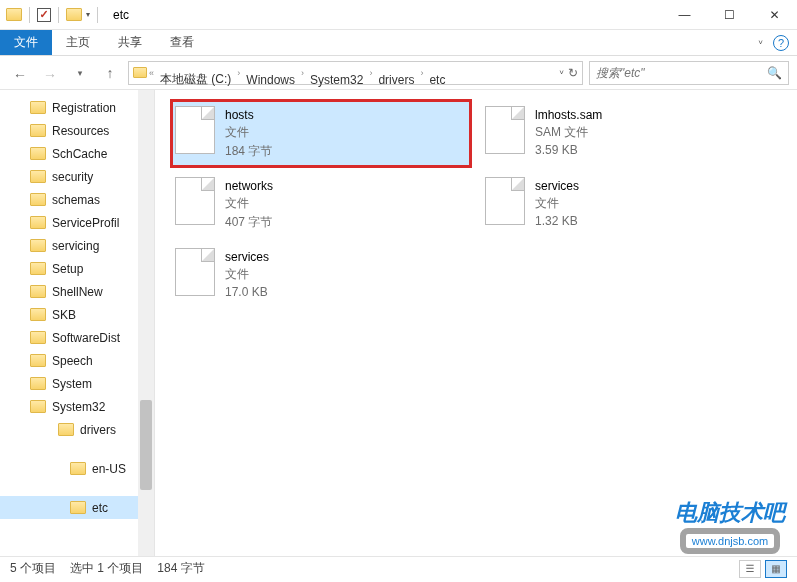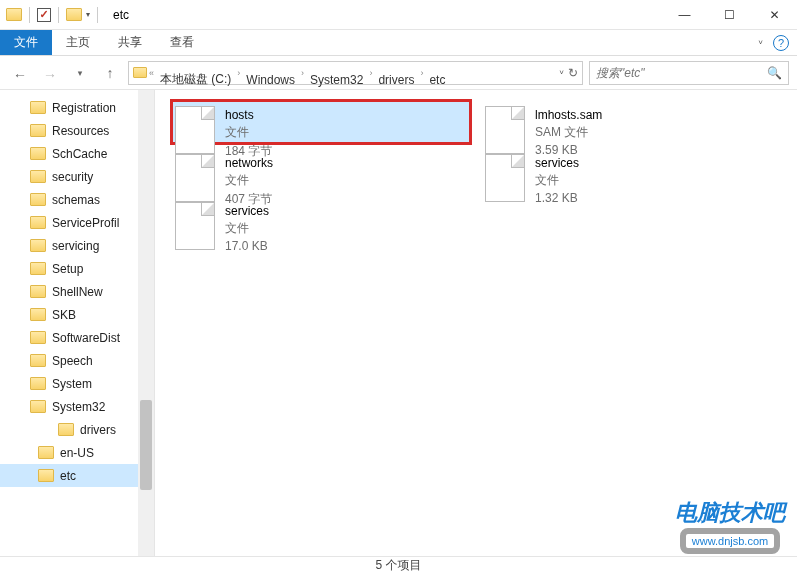--- a/index.html
+++ b/index.html
@@ -31,38 +31,38 @@
 .search-box { width: 200px; height: 24px; border: 1px solid #ccc; display: flex; align-items: center; padding: 0 6px; color: #888; }
 .search-box input { border: none; outline: none; flex: 1; font-size: 12px; font-style: italic; color: #888; }
 .search-ic { color: #555; }
 
 .body-area { display: flex; height: 466px; }
 .tree { width: 155px; border-right: 1px solid #e5e5e5; overflow: hidden; padding-top: 6px; position: relative; }
 .tree-item { display: flex; align-items: center; height: 23px; padding-left: 26px; gap: 6px; font-size: 12px; color: #222; white-space: nowrap; }
 .tree-item .folder-small { flex-shrink: 0; }
 .tree-item.lvl2 { padding-left: 30px; }
 .tree-item.lvl3 { padding-left: 58px; }
-.tree-item.lvl4 { padding-left: 38px; }
+.tree-item.lvl4 { padding-left: 70px; margin-top: 16px; }
 .tree-item.selected { background: #cce8ff; }
 .scroll-track { position: absolute; right: 0; top: 0; width: 16px; height: 100%; background: #f0f0f0; }
 .scroll-thumb { position: absolute; right: 2px; width: 12px; background: #c2c2c2; border-radius: 2px; }
 
 .content { flex: 1; padding: 10px 16px; position: relative; }
 .file-grid { display: grid; grid-template-columns: 1fr 1fr; gap: 4px 10px; }
-.file-item { display: flex; align-items: flex-start; gap: 10px; padding: 4px; height: 44px; }
+.file-item { display: flex; align-items: flex-start; gap: 10px; padding: 4px; height: 67px; }
 .file-item.selected { background: #cce8ff; }
 .file-item.highlighted { outline: 3px solid #d82a2a; outline-offset: -2px; }
 .file-icon { width: 40px; height: 48px; background: #fff; border: 1px solid #bbb; position: relative; flex-shrink: 0; margin-top: 2px; }
 .file-icon::before { content: ""; position: absolute; top: 0; right: 0; width: 12px; height: 12px; background: linear-gradient(135deg,#fff 48%, #ddd 52%); border-left: 1px solid #bbb; border-bottom: 1px solid #bbb; }
 .file-meta { display: flex; flex-direction: column; gap: 2px; padding-top: 4px; }
 .file-name { font-size: 12px; color: #000; }
 .file-type { font-size: 12px; color: #6d6d6d; }
 .file-size { font-size: 12px; color: #6d6d6d; }
 
-.statusbar { height: 24px; border-top: 1px solid #e5e5e5; display: flex; align-items: center; padding: 0 10px; gap: 14px; font-size: 12px; color: #444; flex-direction: column; }
+.statusbar { height: 24px; border-top: 1px solid #e5e5e5; display: flex; align-items: center; padding: 0 10px; gap: 14px; font-size: 12px; color: #444; }
 .status-right { margin-left: auto; display: flex; gap: 4px; }
 .view-btn { width: 22px; height: 18px; border: 1px solid #ccc; display: flex; align-items: center; justify-content: center; font-size: 10px; color: #666; }
 .view-btn.active { background: #cce8ff; border-color: #1979ca; }
 
 .watermark { position: absolute; right: 12px; bottom: 28px; text-align: center; }
 .wm-cn { font-size: 22px; font-weight: bold; font-style: italic; color: #1b7fd4; text-shadow: 1px 1px 0 #fff; }
 .wm-url { font-size: 11px; color: #1b7fd4; background: #fff; border: 6px solid #a3a3a3; border-radius: 8px; padding: 1px 6px; display: inline-block; }
 </style>
 </head>
 <body>

